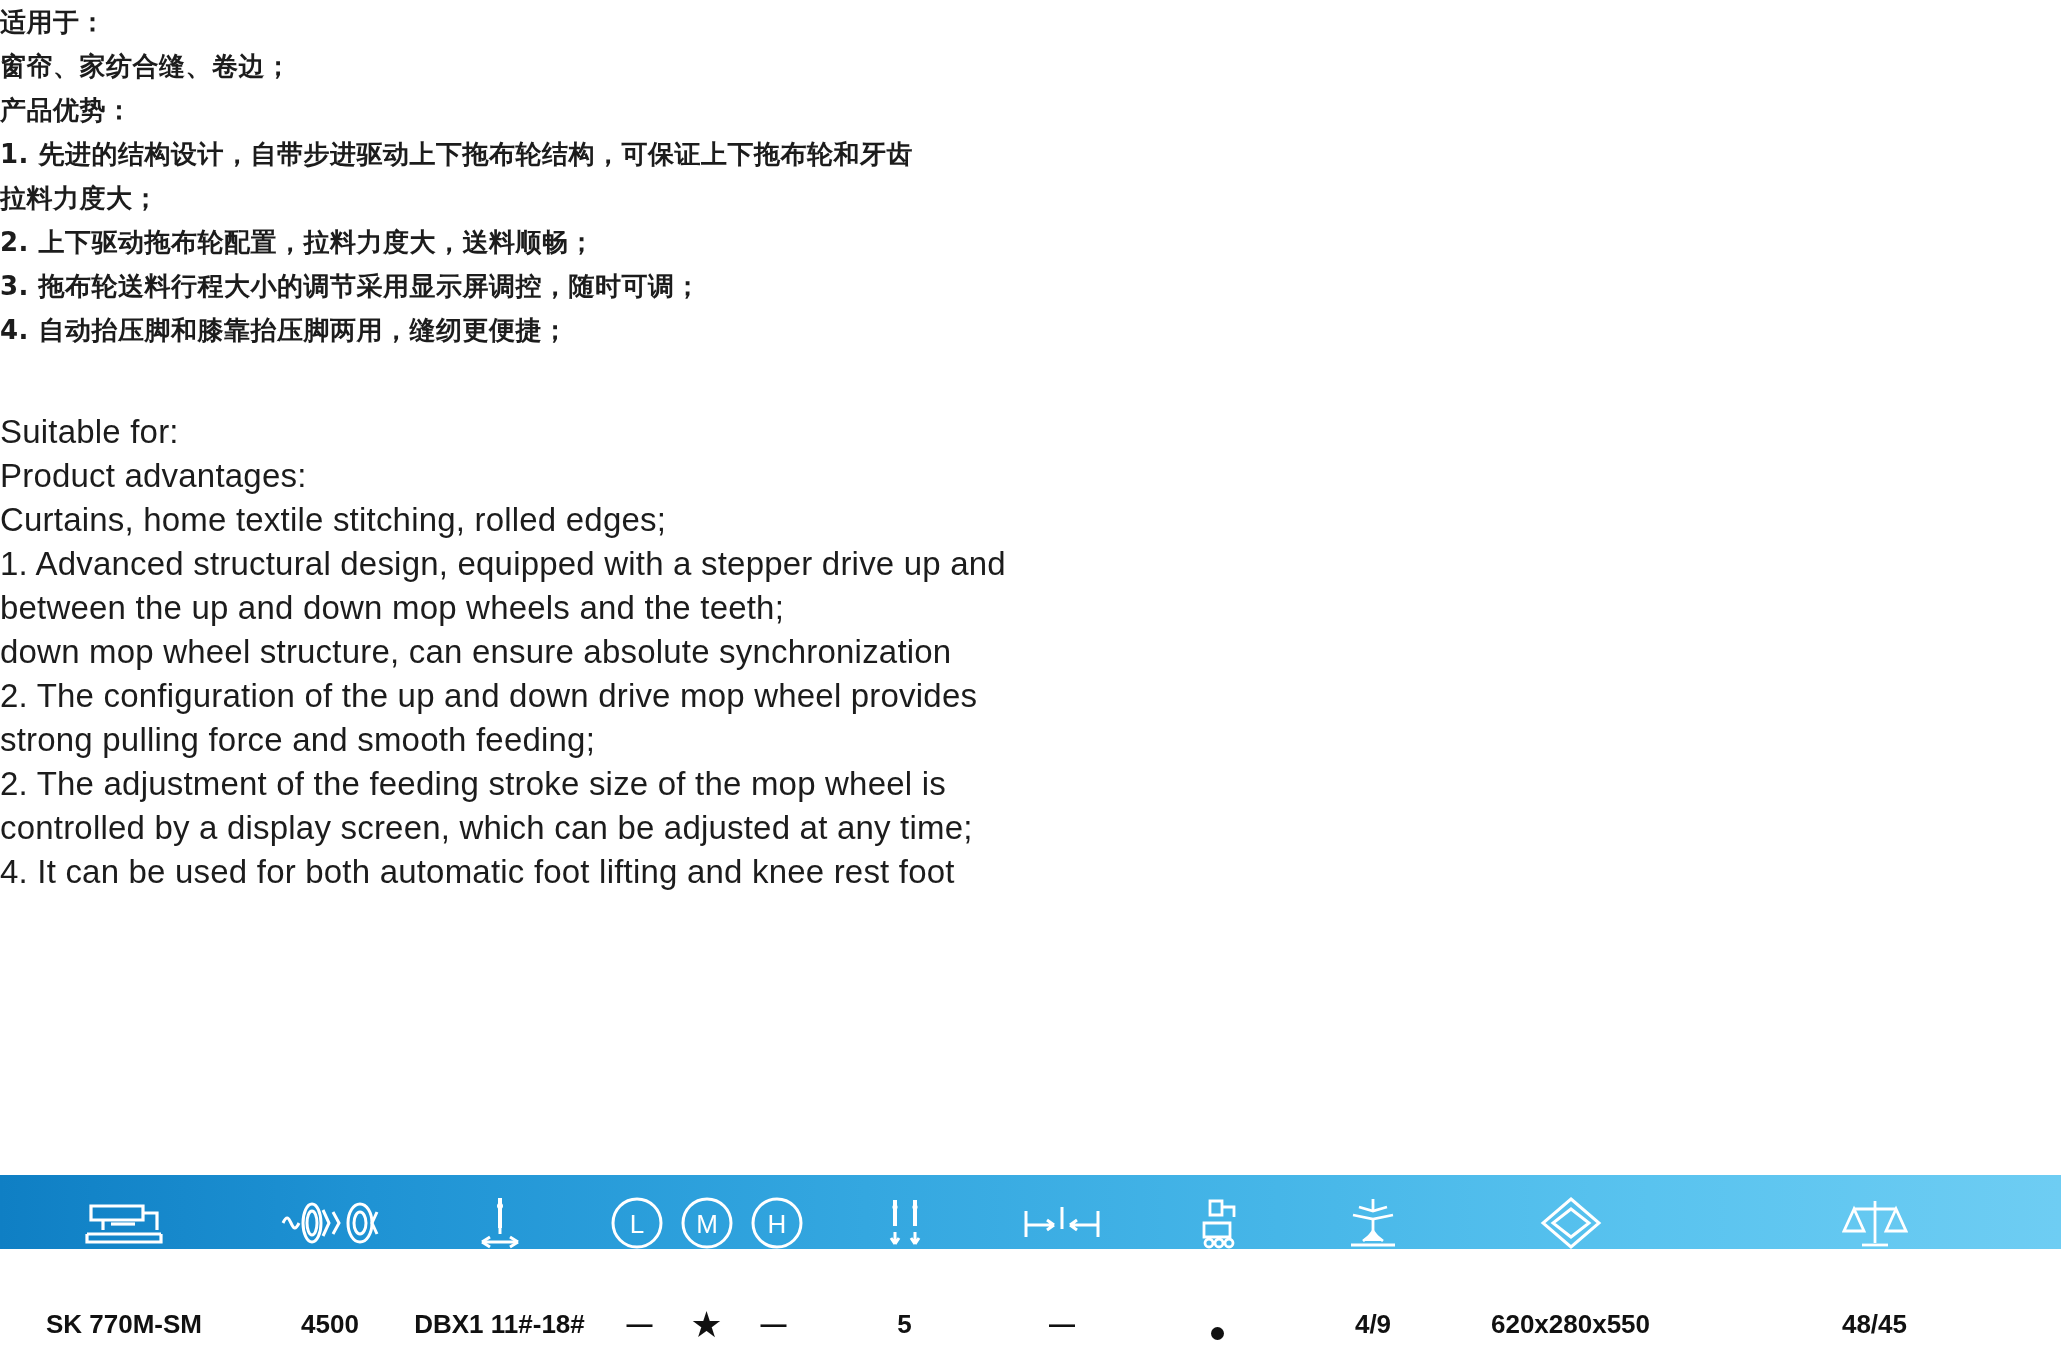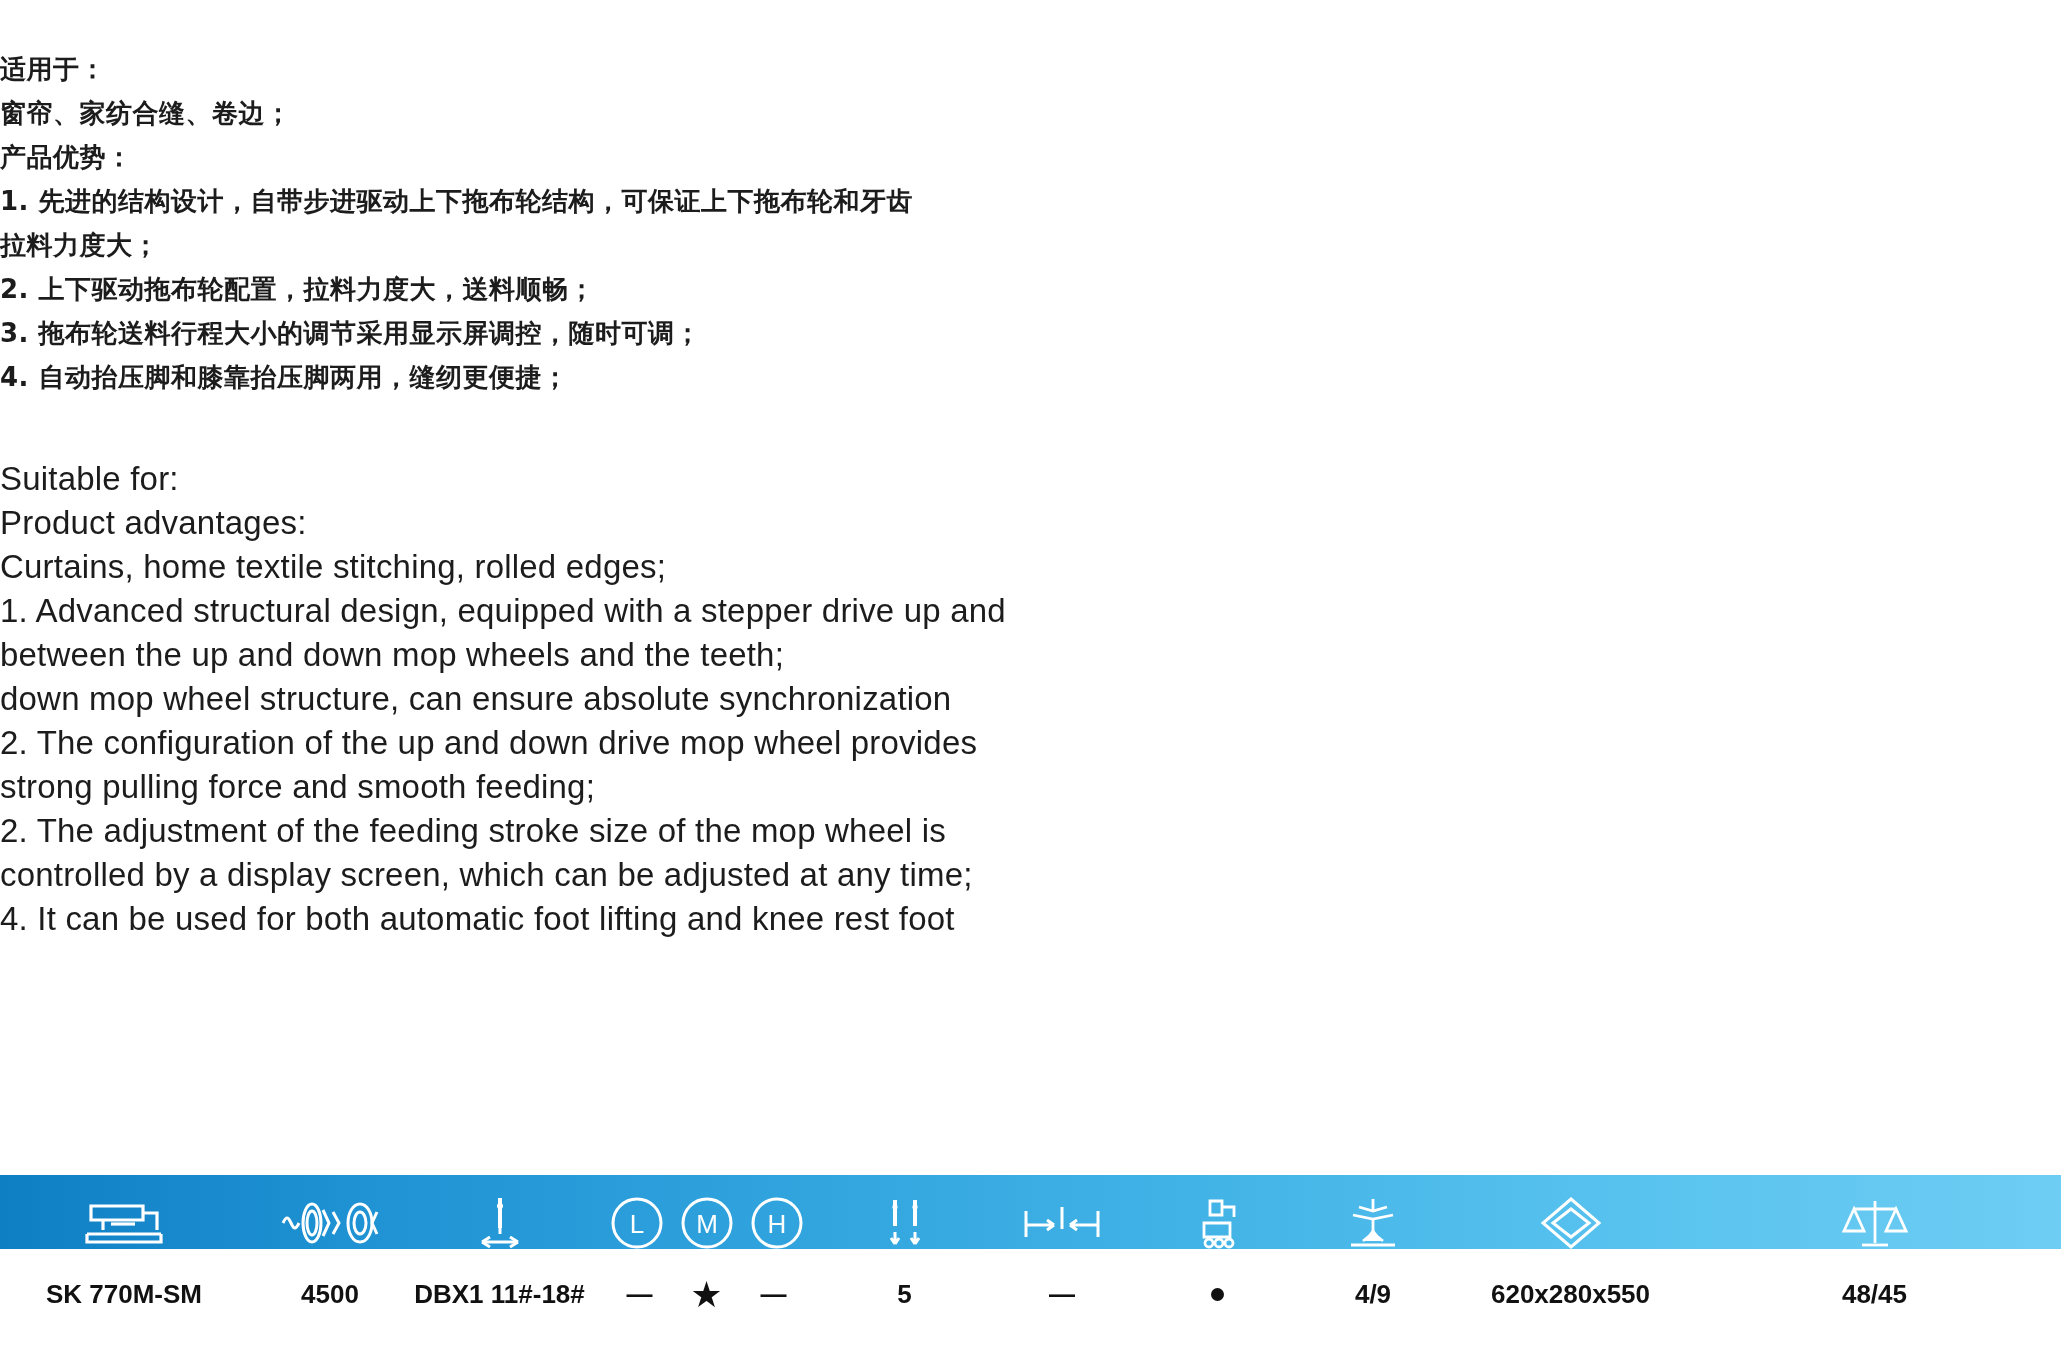--- a/index.html
+++ b/index.html
@@ -15,21 +15,20 @@
     position: relative;
     overflow: hidden;
   }
 
   
   .text-block {
     position: absolute;
     left: 0px;
     top: 0px;
     width: 1400px;
-    margin-top: 47px;
   }
   .line {
     font-size: 27px;
     line-height: 44px;
     white-space: pre;
     color: #1c1c1c;
     letter-spacing: 0.2px;
   }
   .line.cn {
     font-family: "DejaVu Sans", "Liberation Sans", sans-serif;
@@ -76,21 +75,21 @@
     background: #bfbfbf;
   }
 
   .spec-values {
     position: absolute;
     left: 0px;
     top: 1249px;
     width: 2061px;
     height: 91px;
     display: flex;
-    align-items: center;
+    align-items: flex-end;
     background: #ffffff;
   }
   .spec-values .cell {
     flex: 0 0 auto;
     display: flex;
     align-items: center;
     justify-content: center;
     font-size: 26px;
     font-weight: bold;
     color: #111111;

